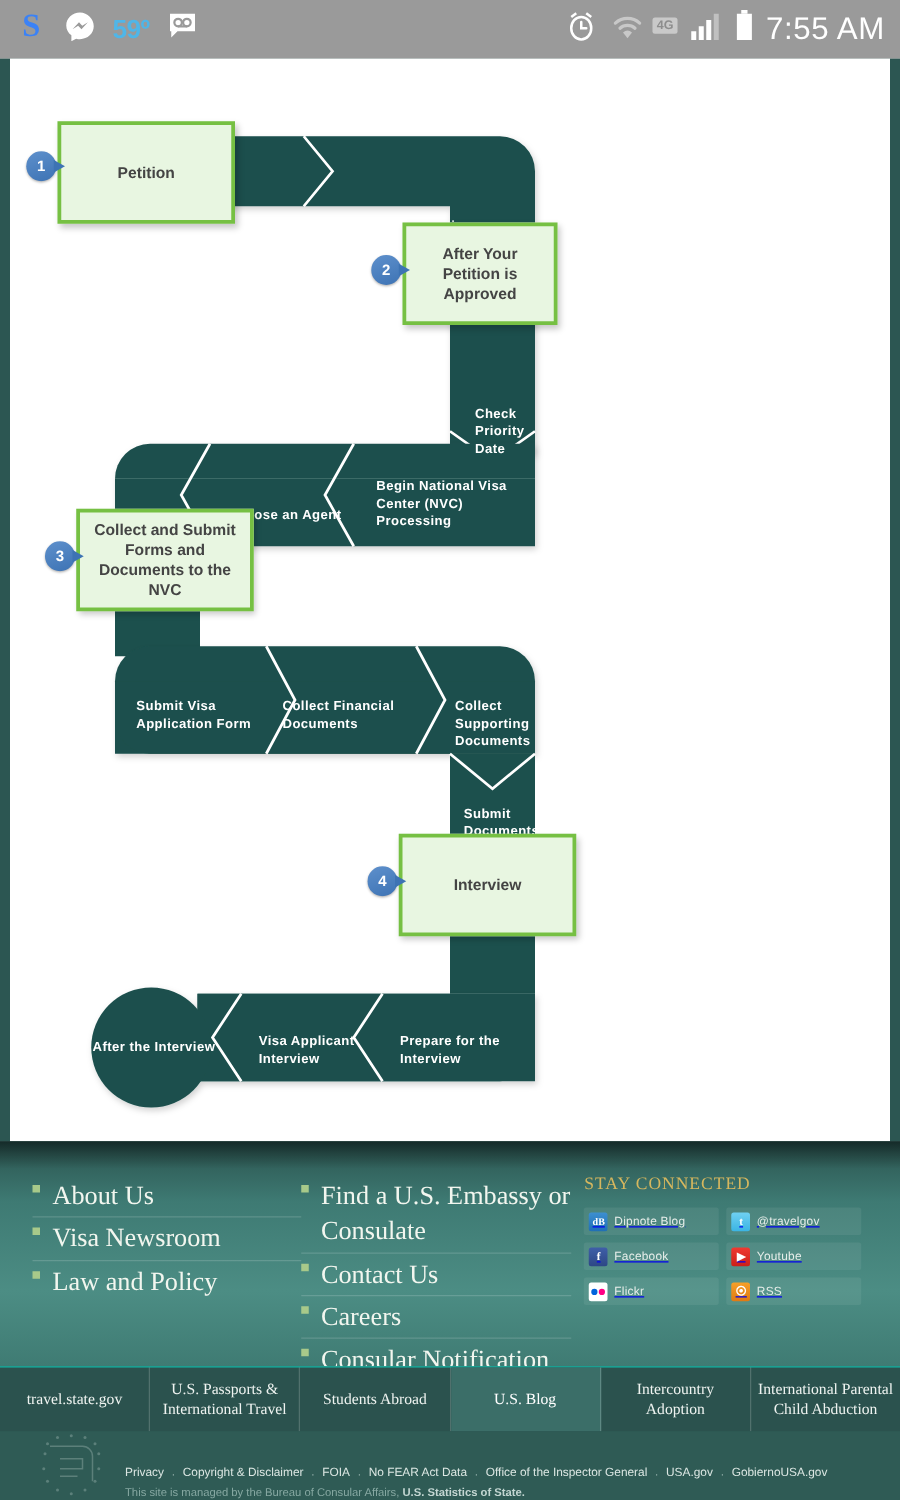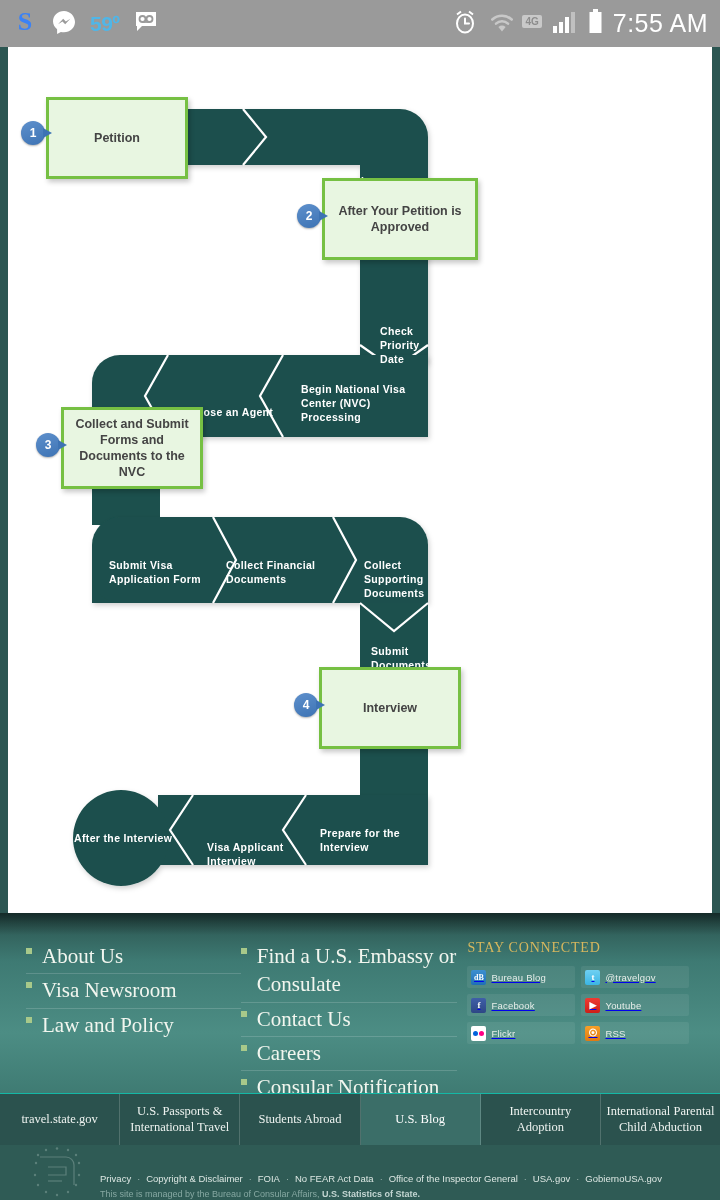--- a/index.html
+++ b/index.html
@@ -391,29 +391,29 @@
         <div class="step-label" style="left:101px; top:512px; width:96px;">Submit Visa Application Form</div>
 
         <div class="step-label" style="left:218px; top:512px; width:112px;">Collect Financial Documents</div>
 
         <div class="step-label" style="left:356px; top:512px; width:60px;">Collect Supporting Documents</div>
 
         <div class="step-label" style="left:363px; top:598px; width:58px;">Submit Documents to the NVC</div>
 
         <div class="step-label" style="left:312px; top:780px; width:84px;">Prepare for the Interview</div>
 
-        <div class="step-label" style="left:199px; top:780px; width:86px;margin-top:14px;">Visa Applicant Interview</div>
+        <div class="step-label" style="left:199px; top:780px; width:86px;">Visa Applicant Interview</div>
 
         <div class="step-label" style="left:66px; top:785px; width:100px;">After the Interview</div>
 
         <div class="badge-num" style="left:13px; top:74px;">1</div>
         <div class="callout" style="left:38px; top:50px; width:142px; height:82px;">Petition</div>
 
         <div class="badge-num" style="left:289px; top:157px;">2</div>
-        <div class="callout" style="left:314px; top:131px; width:156px; height:82px;">After Your Petition is Approved</div>
+        <div class="callout" style="left:314px; top:131px; width:124px; height:82px;">After Your Petition is Approved</div>
 
         <div class="badge-num" style="left:28px; top:386px;">3</div>
         <div class="callout" style="left:53px; top:360px; width:142px; height:82px;">Collect and Submit Forms and Documents to the NVC</div>
 
         <div class="badge-num" style="left:286px; top:646px;">4</div>
         <div class="callout" style="left:311px; top:620px; width:142px; height:82px;">Interview</div>
       </div>
 
     </div>
   </div>
@@ -456,21 +456,21 @@
           <a class="flink" href="#">Consular Notification and Access</a>
         </div>
       </div>
 
       <div class="fcol connected">
         <div class="connected-title">STAY CONNECTED</div>
         <div class="social-grid">
 
           <a class="social-item" href="#">
             <span class="social-ico ico-dipnote">dB</span>
-            <span class="social-label">Bureau Blog</span>
+            <span class="social-label">Dipnote Blog</span>
           </a>
 
           <a class="social-item" href="#">
             <span class="social-ico ico-twitter">t</span>
             <span class="social-label">@travelgov</span>
           </a>
 
           <a class="social-item" href="#">
             <span class="social-ico ico-facebook">f</span>
             <span class="social-label">Facebook</span>

